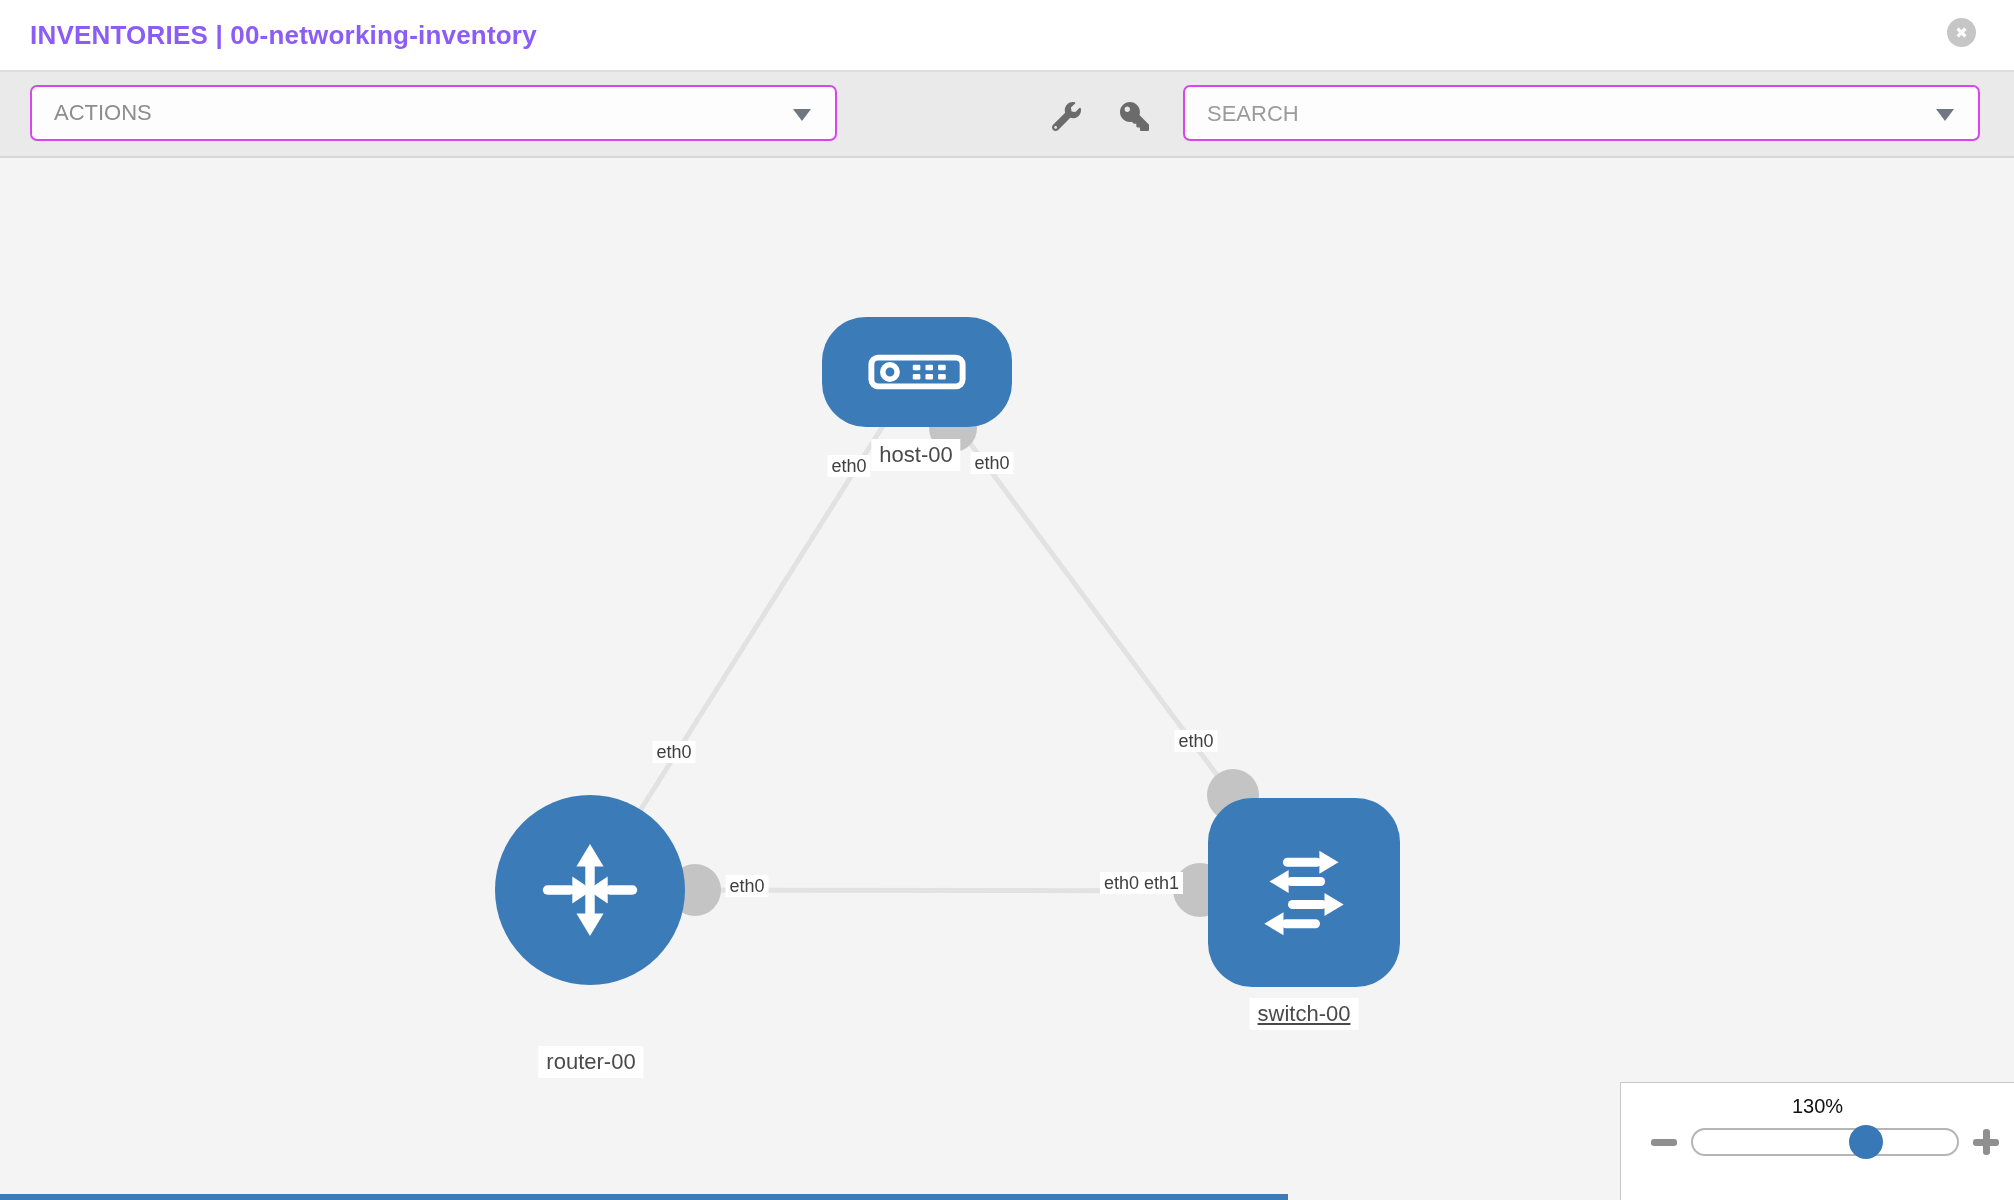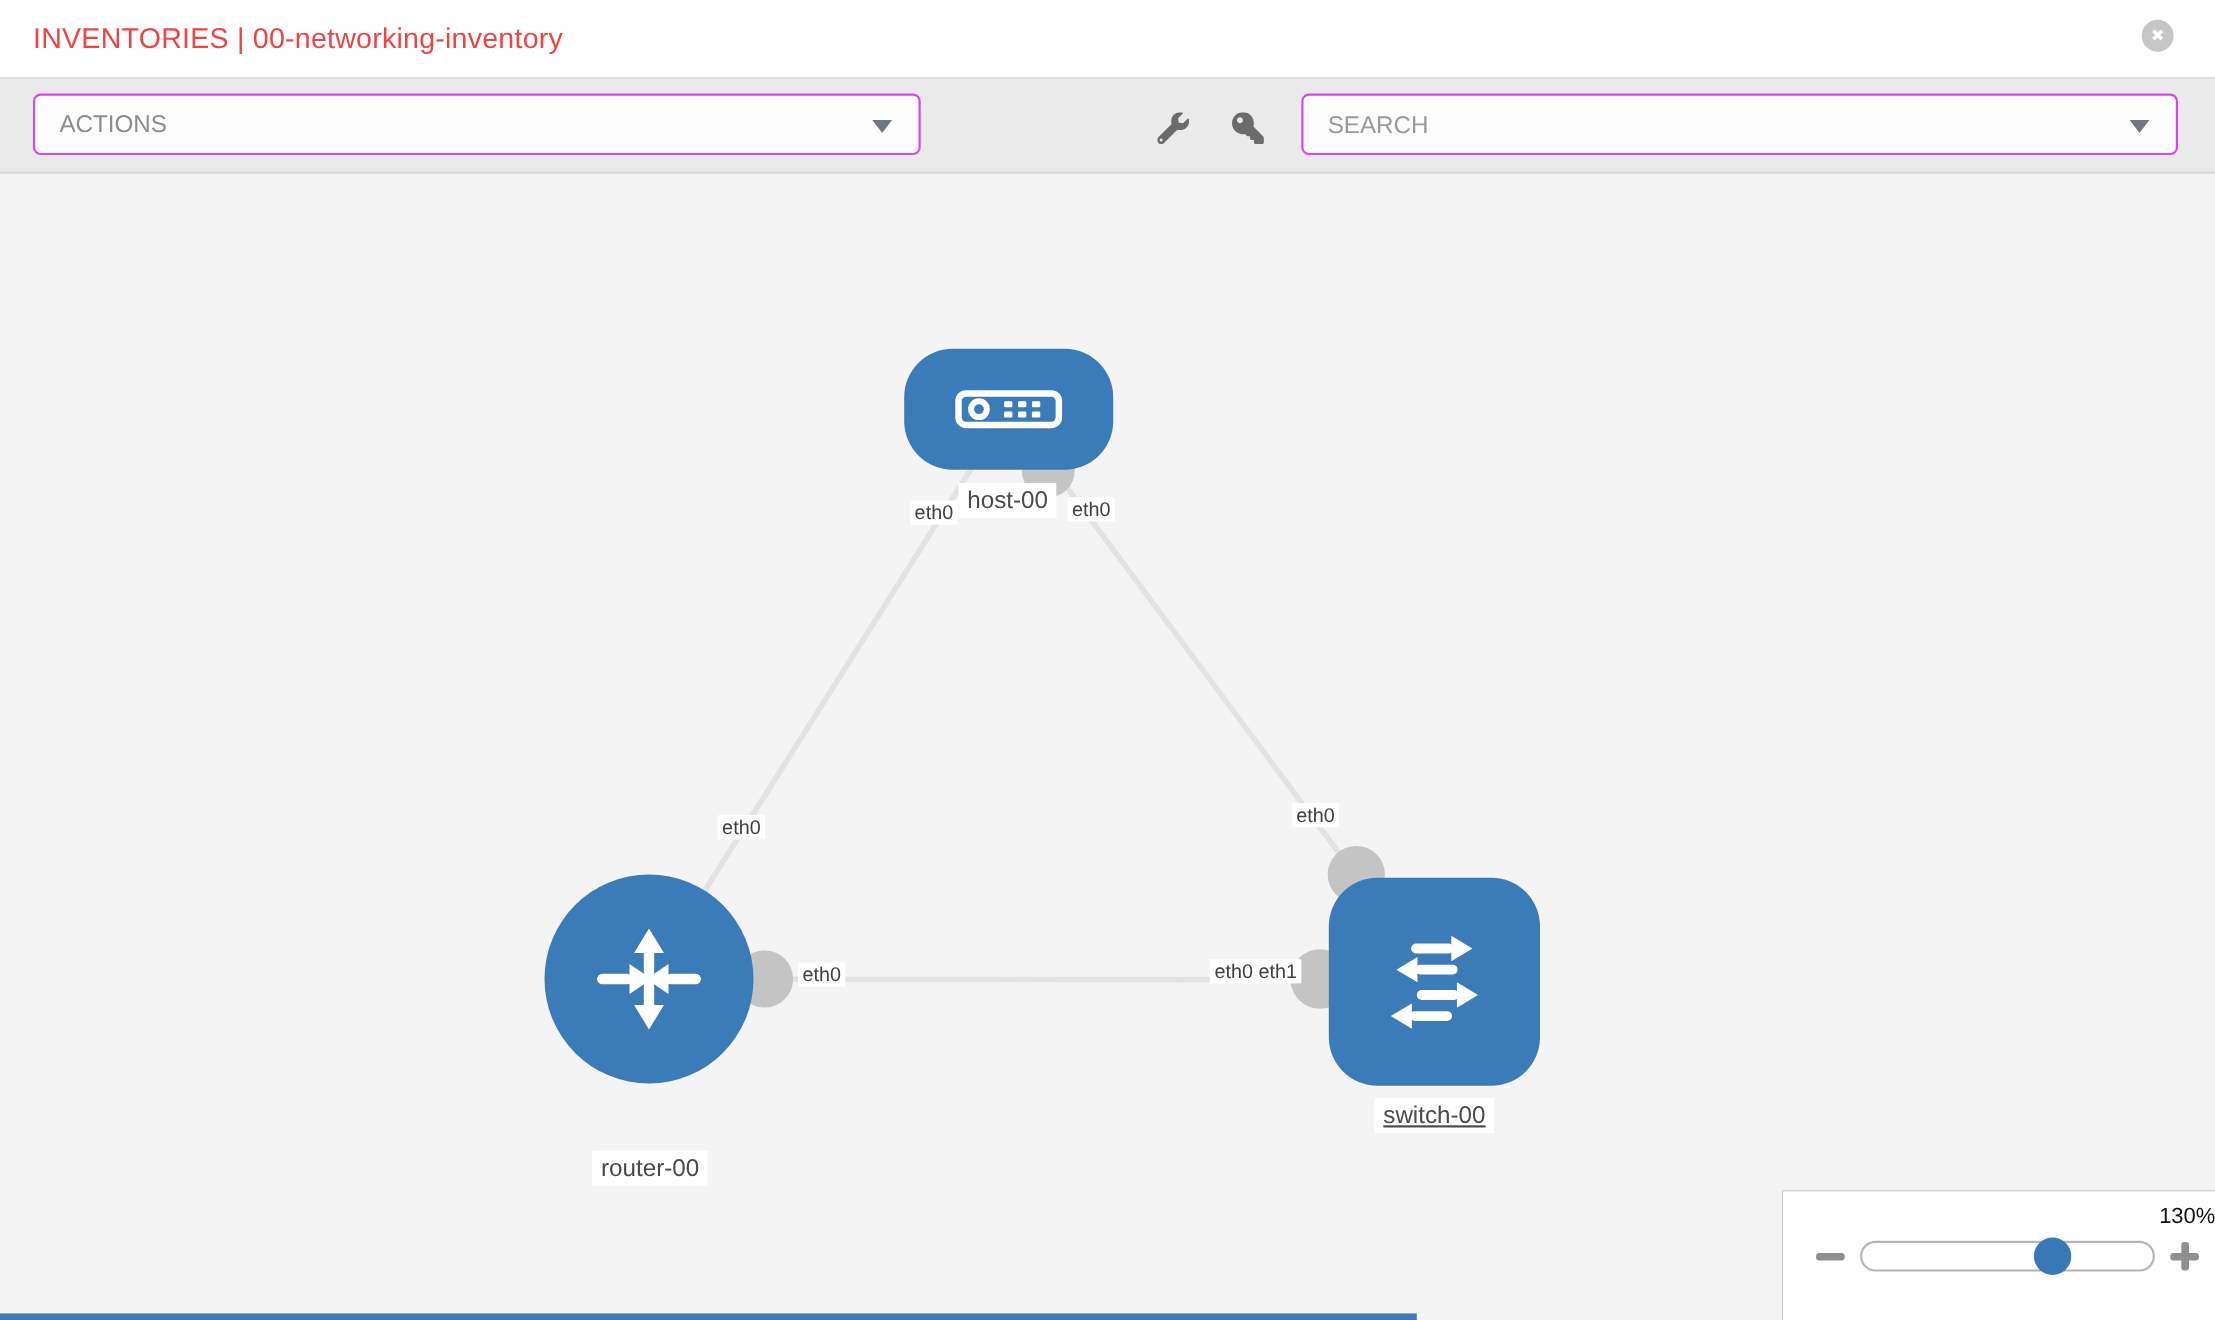--- a/index.html
+++ b/index.html
@@ -2,21 +2,21 @@
 <html><head>
 <meta charset="utf-8">
 <style>
   html,body{margin:0;padding:0;background:#fff;}
   body{width:2014px;height:1200px;overflow:hidden;position:relative;
        font-family:"Liberation Sans","DejaVu Sans",sans-serif;-webkit-font-smoothing:antialiased;}
   .app{position:absolute;inset:0;}
 
   
   .header{position:absolute;left:0;top:0;width:2014px;height:70px;background:#ffffff;border-bottom:2px solid #dedede;}
-  .header h1{margin:0;padding-left:30px;line-height:70px;font-size:26px;font-weight:normal;color:#ef4444;letter-spacing:.2px;border-radius:25px;}
+  .header h1{margin:0;padding-left:30px;line-height:70px;font-size:26px;font-weight:bold;color:#8b5cf6;letter-spacing:.2px;border-radius:25px;}
   .close-btn{position:absolute;right:38px;top:18px;width:29px;height:29px;border-radius:50%;background:#c6c6c6;
              display:flex;align-items:center;justify-content:center;cursor:pointer;}
   .close-btn span{color:#fff;font-size:15px;font-weight:bold;line-height:1;}
 
   
   .toolbar{position:absolute;left:0;top:72px;width:2014px;height:84px;background:#eaeaeb;border-bottom:2px solid #d6d6d6;}
   .combo{position:absolute;top:13px;height:56px;background:#fdfdfd;border:2px solid #d946ef;border-radius:7px;box-sizing:border-box;}
   .combo .combo-label{position:absolute;left:22px;top:0;line-height:52px;font-size:22px;color:#8d8d8d;}
   .caret{position:absolute;right:24px;top:22px;width:0;height:0;border-left:9px solid transparent;border-right:9px solid transparent;border-top:12px solid #717781;}
   .combo-actions{left:30px;width:807px;}
@@ -44,21 +44,21 @@
   .ilabel{position:absolute;transform:translate(-50%,-50%);background:#ffffff;color:#3f3f3f;
           font-size:18px;padding:1px 4px;white-space:nowrap;line-height:20px;}
   .ilabel-pair{position:absolute;transform:translate(0,-50%);height:24px;}
   .ilabel-pair .back,.ilabel-pair .front{position:absolute;top:0;background:#fff;color:#3f3f3f;font-size:18px;padding:1px 4px;line-height:20px;white-space:nowrap;}
   .ilabel-pair .back{left:0;z-index:1;}
   .ilabel-pair .front{left:40px;z-index:2;}
 
   
   .zoom-panel{position:absolute;left:1620px;top:924px;width:394px;height:118px;background:#ffffff;
               border-top:1px solid #c9c9c9;border-left:1px solid #c9c9c9;box-sizing:border-box;}
-  .zoom-value{position:absolute;left:0;top:12px;width:100%;text-align:right;font-size:20px;color:#111;}
+  .zoom-value{position:absolute;left:0;top:12px;width:100%;text-align:center;font-size:20px;color:#111;}
   .zoom-minus,.zoom-plus{position:absolute;background:none;border:none;padding:0;cursor:pointer;width:30px;height:30px;top:44px;}
   .zoom-minus{left:28px;}
   .zoom-plus{left:350px;}
   .bar{position:absolute;background:#8f8f8f;border-radius:3px;}
   .bar-h{left:2px;top:12px;width:26px;height:7px;}
   .bar-v{left:12px;top:2px;width:7px;height:26px;}
   .zoom-track{position:absolute;left:70px;top:45px;width:268px;height:28px;border:2px solid #b5b5b5;border-radius:16px;
               background:#fff;box-sizing:border-box;cursor:pointer;}
   .zoom-thumb{position:absolute;left:156px;top:-5px;width:34px;height:34px;border-radius:50%;background:#3878b6;cursor:grab;}
 

